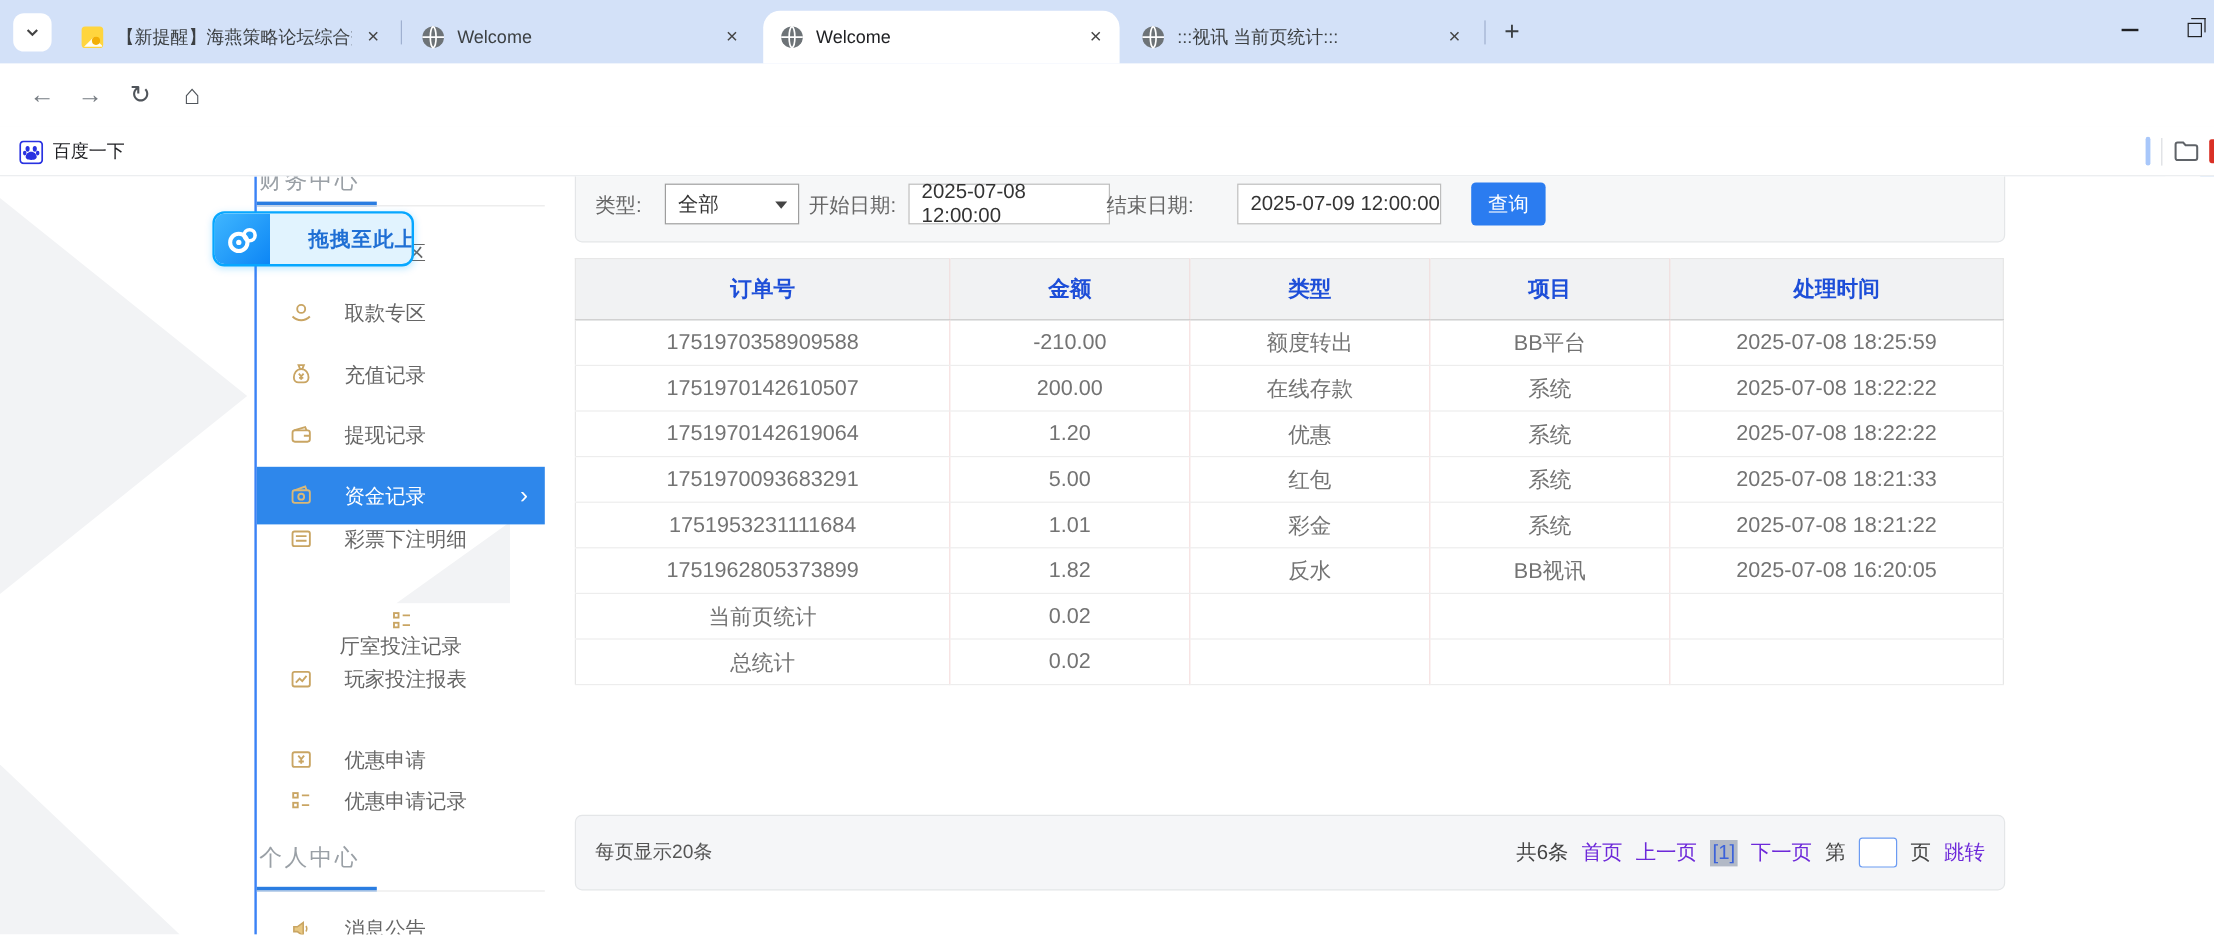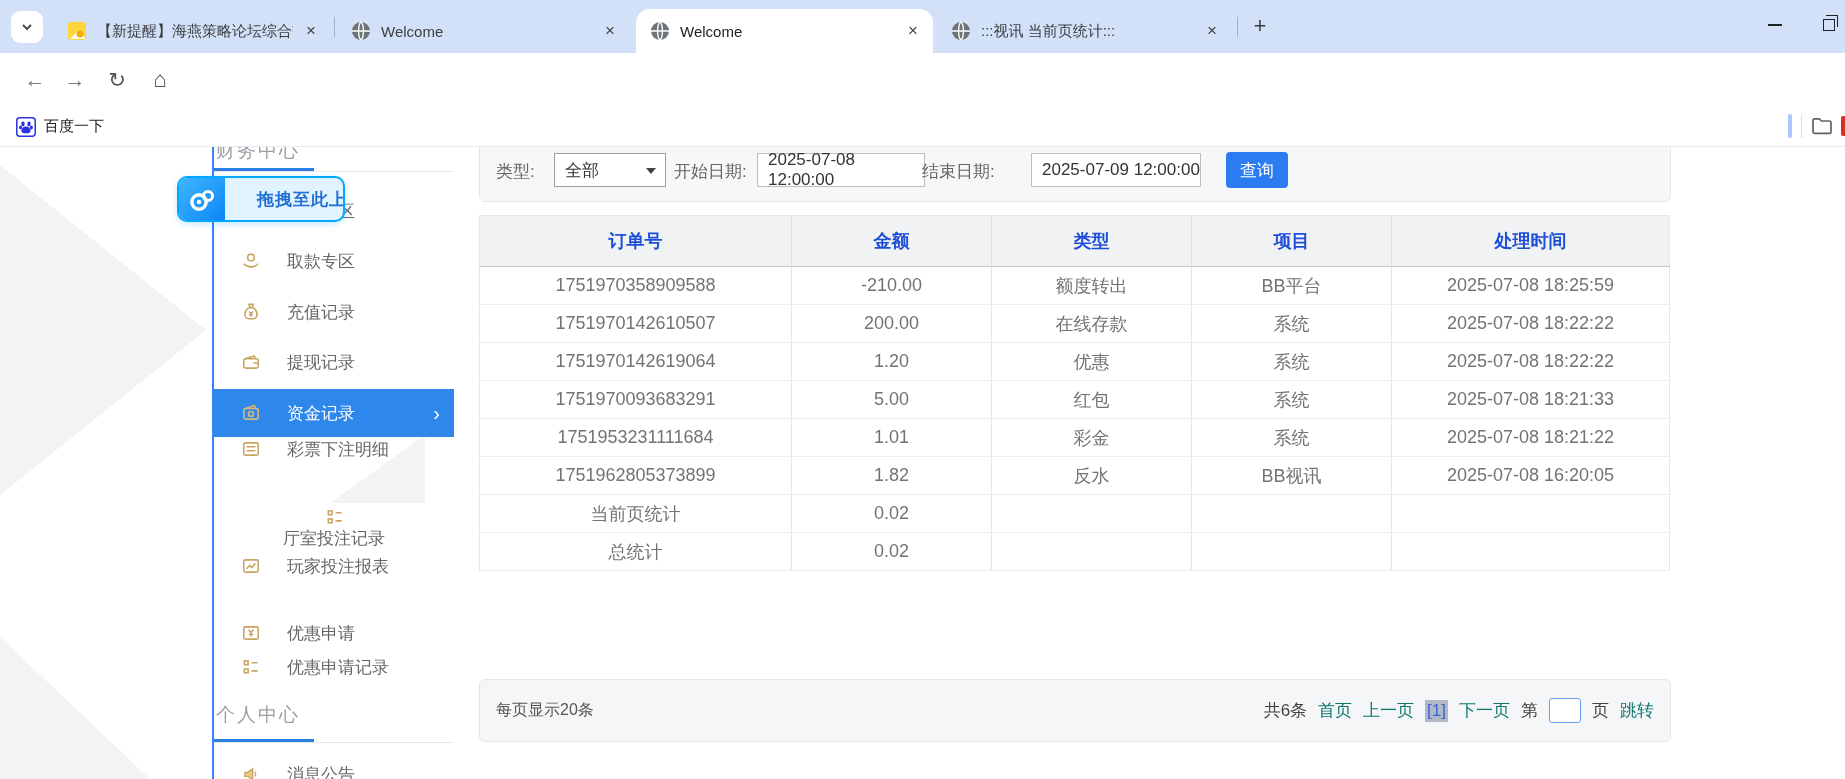--- a/index.html
+++ b/index.html
@@ -85,21 +85,21 @@
        border-right:1px solid #f0dddd; border-bottom:1px solid #c9c9c9; }
   td { height:38px; font-size:18px; color:#737373; text-align:center;
        border-right:1px solid #f5dede; border-bottom:1px solid #ededed; }
   th:last-child, td:last-child { border-right:none; }
 
   .pager { position:absolute; left:0; top:532px; width:1192px; height:63px; background:#f5f6f8;
            border:1px solid #e4e6e8; border-radius:6px; display:flex; align-items:center;
            justify-content:space-between; padding:0 16px; }
   .pager .left { font-size:16px; color:#555; }
   .pager .right { display:flex; align-items:center; gap:11px; font-size:17px; color:#444; }
-  .plink { color:#0f766e; }
+  .plink { color:#6d28d9; }
   .pcur { color:#3c62d9; background:#b2b9c6; padding:1px 2px; }
   .pinput { width:32px; height:25px; border:1px solid #6b9bf2; border-radius:3px; background:#fff; }
 
   svg { display:block; }
 </style>
 </head>
 <body>
 
 <div id="screen">
 

